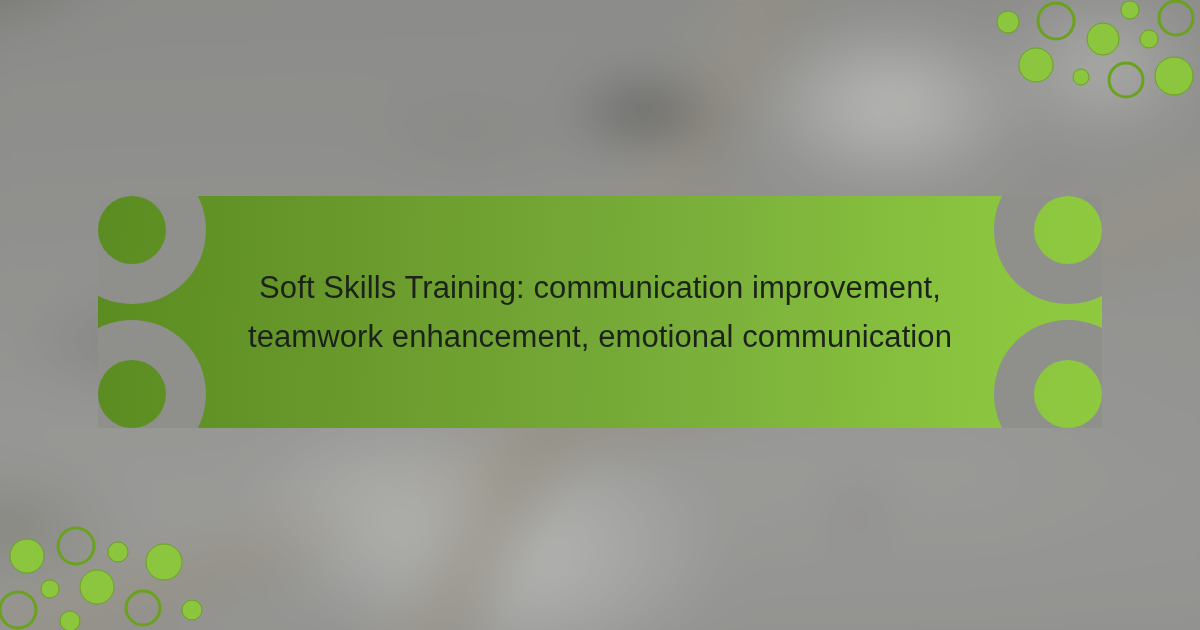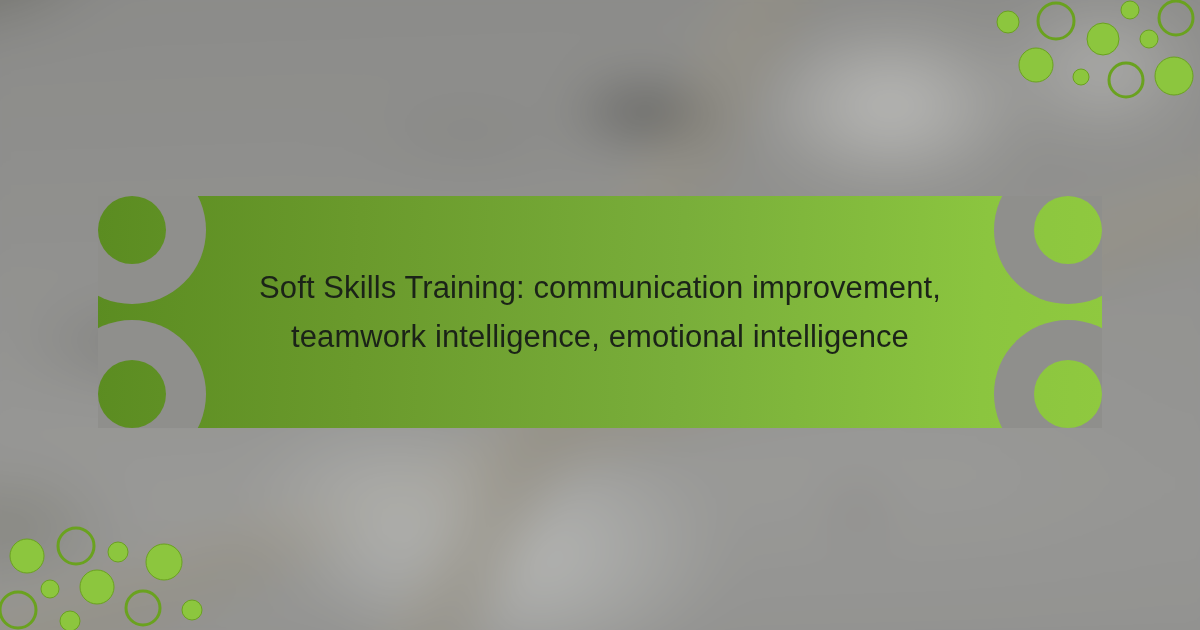--- a/index.html
+++ b/index.html
@@ -169,21 +169,21 @@
         <circle cx="97" cy="77" r="17" fill="#8cc63e" stroke="#6aa21f" stroke-width="1"></circle>
         <circle cx="18" cy="100" r="18" fill="none" stroke="#6aa21f" stroke-width="3"></circle>
         <circle cx="143" cy="98" r="17" fill="none" stroke="#6aa21f" stroke-width="3"></circle>
         <circle cx="70" cy="111" r="10" fill="#8cc63e" stroke="#6aa21f" stroke-width="1"></circle>
         <circle cx="192" cy="100" r="10" fill="#8cc63e" stroke="#6aa21f" stroke-width="1"></circle>
       </g>
     </svg>
   </div>
 
   <div class="banner">
-    <p class="banner-text">Soft Skills Training: communication improvement, teamwork intelligence, emotional intelligence</p>
+    <p class="banner-text">Soft Skills Training: communication improvement, teamwork enhancement, emotional communication</p>
   </div>
 
   <div class="banner-clip">
     <span class="notch notch-tl"></span>
     <span class="notch notch-tr"></span>
     <span class="notch notch-bl"></span>
     <span class="notch notch-br"></span>
   </div>
 
 </div>

